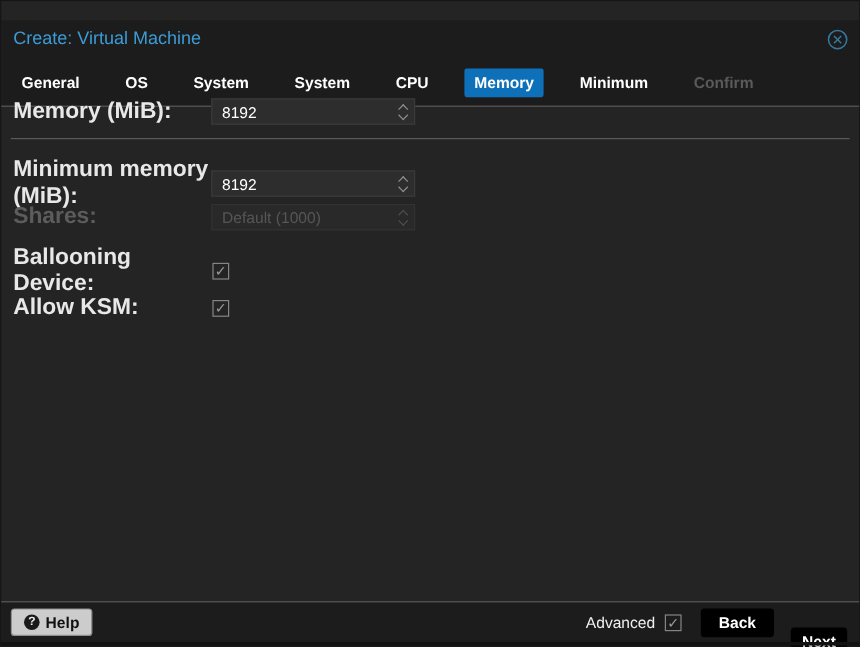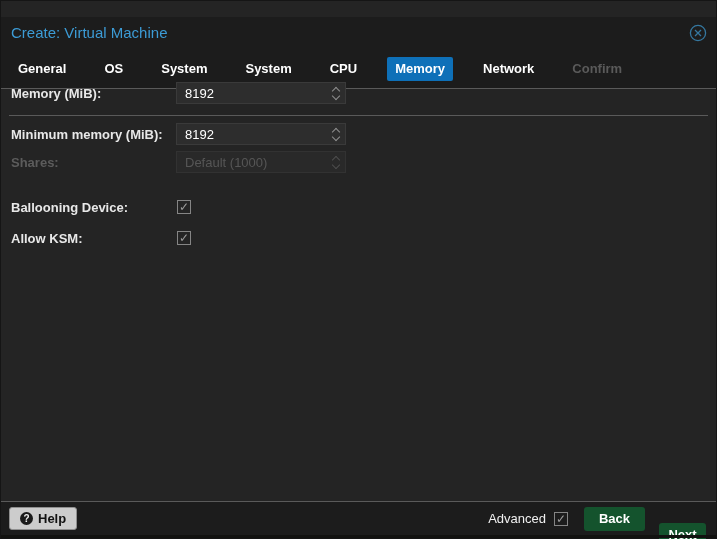--- a/index.html
+++ b/index.html
@@ -44,21 +44,21 @@
   .tab.active { background: #0e70b8; }
   .tab.disabled { color: #5a5a5a; cursor: default; }
 
   
   .body { position: absolute; top: 73px; left: 0; right: 0; bottom: 37px; }
   .row {
     display: flex; align-items: center;
     height: 22px; padding-left: 10px;
   }
   .flabel {
-    width: 165px; font-size: 13px; font-weight: 600; color: #e8e8e8;
+    width: 165px; font-size: 19px; font-weight: 600; color: #e8e8e8;
   }
   .flabel.disabled { color: #5c5c5c; }
   .field {
     position: relative; width: 170px; height: 22px;
     background: #2d2d2d; border: 1px solid #3a3a3a;
   }
   .field input {
     width: 100%; height: 100%;
     background: transparent; border: none; outline: none;
     color: #ffffff; font-size: 13px; font-family: "Liberation Sans", sans-serif;
@@ -91,21 +91,21 @@
     width: 14px; height: 14px;
     border: 1px solid #858585;
     color: #9a9a9a; font-size: 12px; line-height: 12px;
     display: flex; align-items: center; justify-content: center;
     margin-left: 1px; cursor: pointer;
     background: transparent;
   }
 
   
   .row-memory   { margin-top: 8px; }
-  .row-minmem   { margin-top: 7px; }
+  .row-minmem   { margin-top: 26px; }
   .row-shares   { margin-top: 6px; }
   .row-balloon  { margin-top: 26px; height: 16px; }
   .row-ksm      { margin-top: 15px; height: 16px; align-items: center; }
 
   
   .footer {
     position: absolute; left: 0; right: 0; bottom: 0; height: 37px;
     background: #1c1c1c; border-top: 1px solid #5a5a5a;
     display: flex; align-items: center;
     padding: 0 10px 3px 8px;
@@ -122,21 +122,21 @@
   }
   .help-icon {
     width: 13px; height: 13px; border-radius: 50%;
     background: #1a1a1a; color: #eeeeee;
     font-size: 10px; font-weight: 700; line-height: 13px; text-align: center;
   }
   .adv-group { margin-left: auto; display: flex; align-items: center; gap: 7px; }
   .adv-label { color: #f0f0f0; font-size: 13px; }
   .btn-blue {
     height: 24px; border: none; border-radius: 3px;
-    background: #14532d; color: #ffffff;
+    background: #000000; color: #ffffff;
     font-size: 13px; font-weight: 600; font-family: "Liberation Sans", sans-serif;
     cursor: pointer;
   }
   .back-btn { width: 61px; margin-left: 16px; }
   .next-btn { width: 47px; margin-left: 14px; margin-top: 32px; }
 </style>
 </head>
 <body>
 
 <div class="dialog">
@@ -149,21 +149,21 @@
         <path d="M6 6 L12 12 M12 6 L6 12" stroke="#35779f" stroke-width="1.3"></path>
       </svg>
     </div>
     <div class="tabs">
       <span class="tab">General</span>
       <span class="tab">OS</span>
       <span class="tab">System</span>
       <span class="tab">System</span>
       <span class="tab">CPU</span>
       <span class="tab active">Memory</span>
-      <span class="tab">Network</span>
+      <span class="tab">Minimum</span>
       <span class="tab disabled">Confirm</span>
     </div>
   </div>
 
   <div class="body">
 
     <div class="row row-memory">
       <span class="flabel">Memory (MiB):</span>
       <div class="field">
         <input value="8192" style="">

